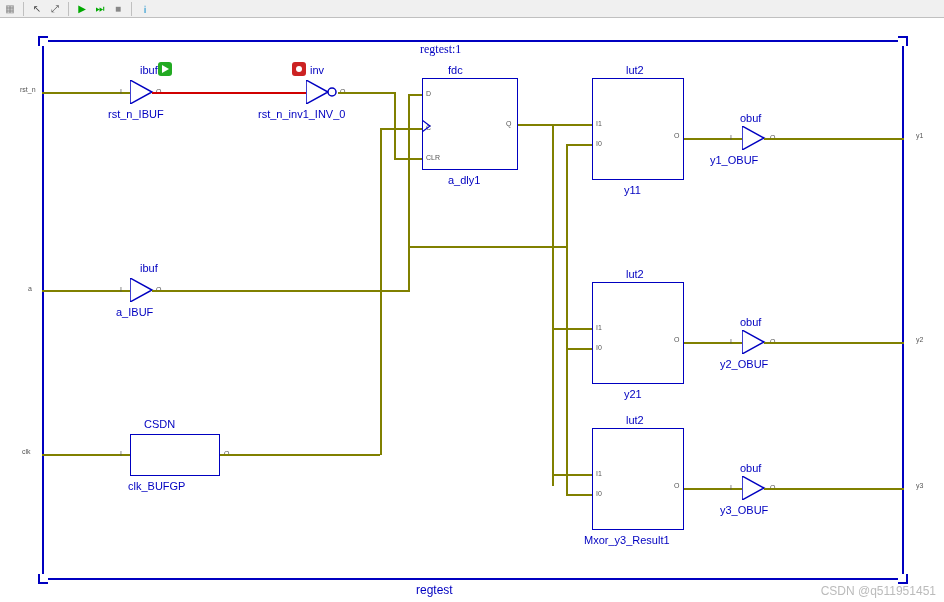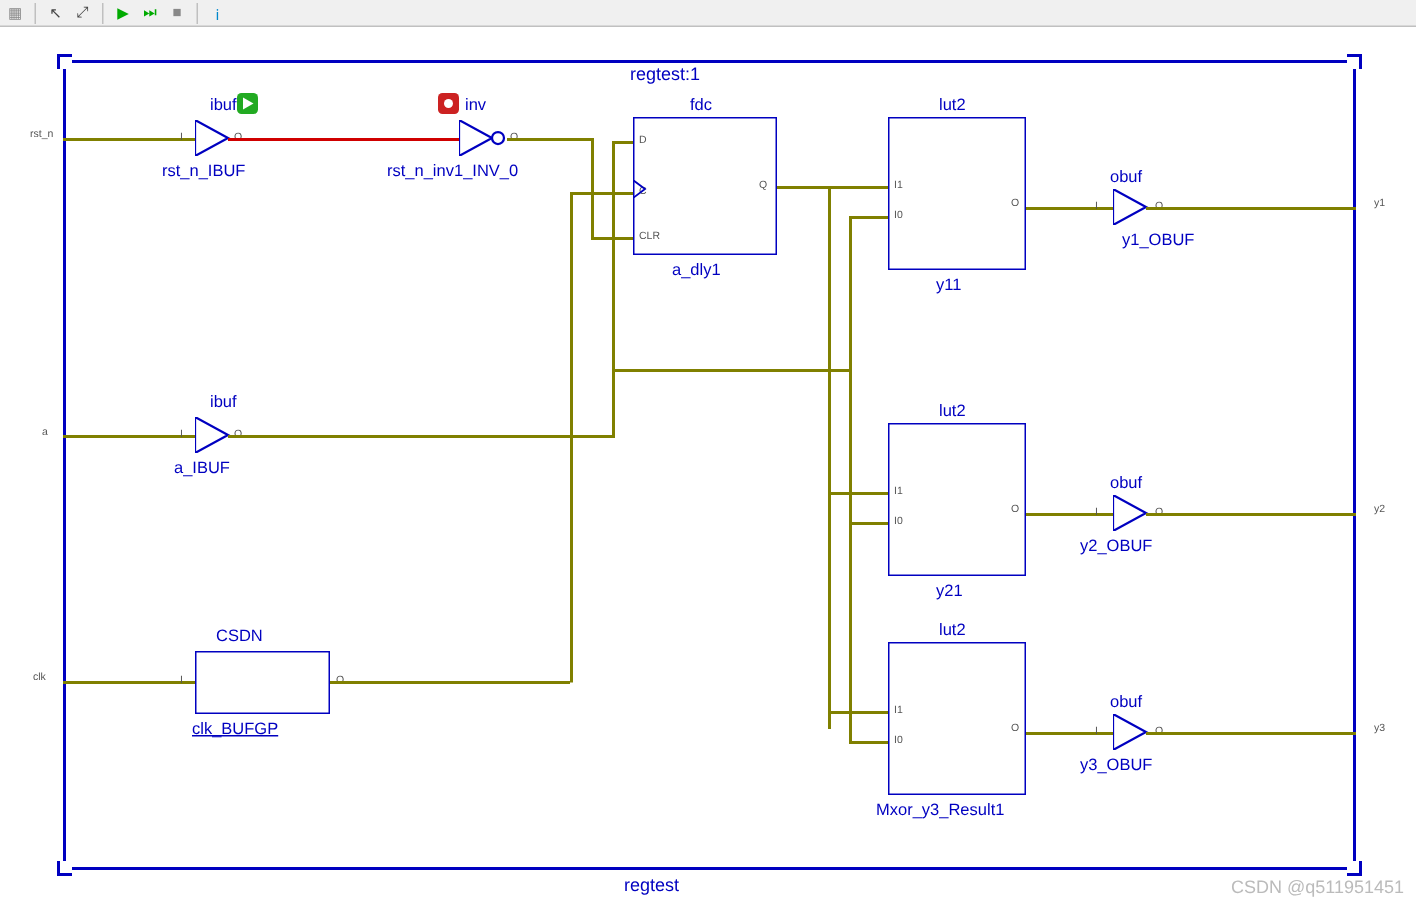--- a/index.html
+++ b/index.html
@@ -45,21 +45,21 @@
 </div>
 
 <div class="canvas">
 
   <div class="outer-box" style="left:42px; top:20px; width:862px; height:540px;">
     <div class="corner tl"></div>
       <div class="corner tr"></div>
       <div class="corner bl"></div>
       <div class="corner br"></div>
   </div>
-  <div class="title" style="left:420px; top:22px;">regtest:1</div>
+  <div class="title" style="left:420px; top:22px;font-family:Liberation Serif, serif;">regtest:1</div>
   <div class="title" style="left:416px; top:563px;">regtest</div>
 
   <div class="port-label" style="left:20px; top:66px;">rst_n</div>
   <div class="port-label" style="left:28px; top:265px;">a</div>
   <div class="port-label" style="left:22px; top:428px;">clk</div>
 
   <div class="port-label" style="left:916px; top:112px;">y1</div>
   <div class="port-label" style="left:916px; top:316px;">y2</div>
   <div class="port-label" style="left:916px; top:462px;">y3</div>
 
@@ -87,21 +87,21 @@
         <circle cx="7" cy="7" r="3" fill="#fff"></circle>
       </svg></div>
   <div class="label" style="left:258px; top:88px;">rst_n_inv1_INV_0</div>
   <div class="pin-o" style="left:340px; top:68px;">O</div>
 
   <div class="wire wire-h" style="left:338px; top:72px; width:56px;"></div>
   <div class="wire wire-v" style="left:394px; top:72px; height:68px;"></div>
   <div class="wire wire-h" style="left:394px; top:138px; width:28px;"></div>
 
   <div class="block" style="left:422px; top:58px; width:96px; height:92px;"></div>
-  <div class="label" style="left:460px; top:44px;">fdc</div>
+  <div class="label" style="left:448px; top:44px;">fdc</div>
   <div class="label" style="left:448px; top:154px;">a_dly1</div>
   <div class="port-label" style="left:426px; top:70px;">D</div>
   <div class="port-label" style="left:426px; top:104px;">C</div>
   <div class="port-label" style="left:426px; top:134px;">CLR</div>
   <div class="port-label" style="left:506px; top:100px;">Q</div>
 
   <svg class="buf" style="left:422px; top:100px;" width="10" height="12">
       <polyline points="0,0 8,6 0,12" fill="none" stroke="#0000c0" stroke-width="1.2"></polyline>
     </svg>
 
@@ -118,21 +118,21 @@
   <div class="port-label" style="left:596px; top:120px;">I0</div>
   <div class="port-label" style="left:674px; top:112px;">O</div>
 
   <div class="wire wire-h" style="left:566px; top:124px; width:26px;"></div>
 
   <div class="wire wire-h" style="left:684px; top:118px; width:58px;"></div>
   <svg class="buf" style="left:742px; top:106px;" width="30" height="24">
       <polygon points="0,0 0,24 22,12" fill="#fff" stroke="#0000c0" stroke-width="1.5"></polygon>
     </svg>
   <div class="label" style="left:740px; top:92px;">obuf</div>
-  <div class="label" style="left:748px; top:134px;">y1_OBUF</div>
+  <div class="label" style="left:710px; top:134px;">y1_OBUF</div>
   <div class="pin-o" style="left:730px; top:114px;">I</div>
   <div class="pin-o" style="left:770px; top:114px;">O</div>
   <div class="wire wire-h" style="left:764px; top:118px; width:140px;"></div>
 
   <div class="wire wire-h" style="left:42px; top:270px; width:88px;"></div>
   <svg class="buf" style="left:130px; top:258px;" width="30" height="24">
       <polygon points="0,0 0,24 22,12" fill="#fff" stroke="#0000c0" stroke-width="1.5"></polygon>
     </svg>
   <div class="label" style="left:140px; top:242px;">ibuf</div>
   <div class="label" style="left:116px; top:286px;">a_IBUF</div>
@@ -162,21 +162,21 @@
     </svg>
   <div class="label" style="left:740px; top:296px;">obuf</div>
   <div class="label" style="left:720px; top:338px;">y2_OBUF</div>
   <div class="pin-o" style="left:730px; top:318px;">I</div>
   <div class="pin-o" style="left:770px; top:318px;">O</div>
   <div class="wire wire-h" style="left:764px; top:322px; width:140px;"></div>
 
   <div class="wire wire-h" style="left:42px; top:434px; width:88px;"></div>
   <div class="block" style="left:130px; top:414px; width:90px; height:42px;"></div>
   <div class="label" style="left:144px; top:398px;">CSDN</div>
-  <div class="label" style="left:128px; top:460px;text-decoration:underline;">clk_BUFGP</div>
+  <div class="label" style="left:128px; top:460px;">clk_BUFGP</div>
   <div class="pin-o" style="left:120px; top:430px;">I</div>
   <div class="pin-o" style="left:224px; top:430px;">O</div>
 
   <div class="wire wire-h" style="left:220px; top:434px; width:160px;"></div>
   <div class="wire wire-v" style="left:380px; top:108px; height:327px;"></div>
   <div class="wire wire-h" style="left:380px; top:108px; width:42px;"></div>
 
   <div class="block" style="left:592px; top:408px; width:92px; height:102px;"></div>
   <div class="label" style="left:626px; top:394px;">lut2</div>
   <div class="label" style="left:584px; top:514px;">Mxor_y3_Result1</div>

